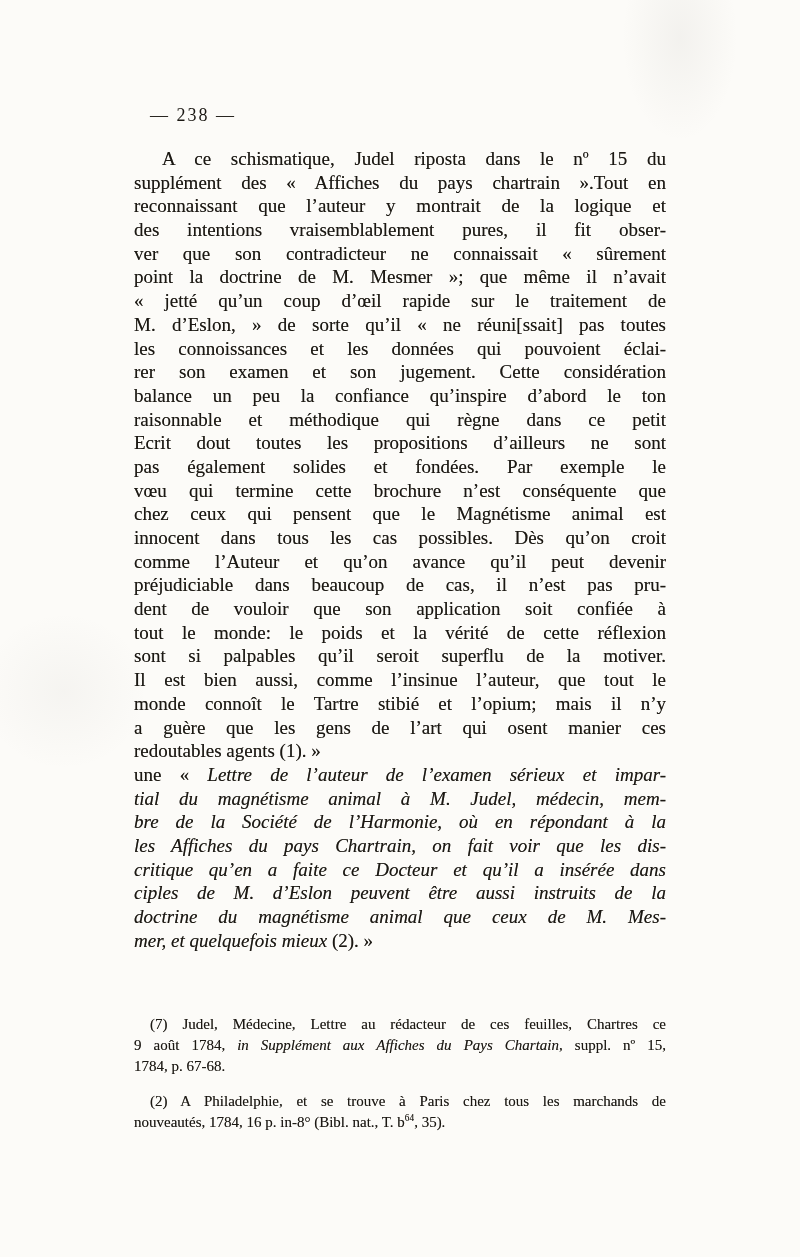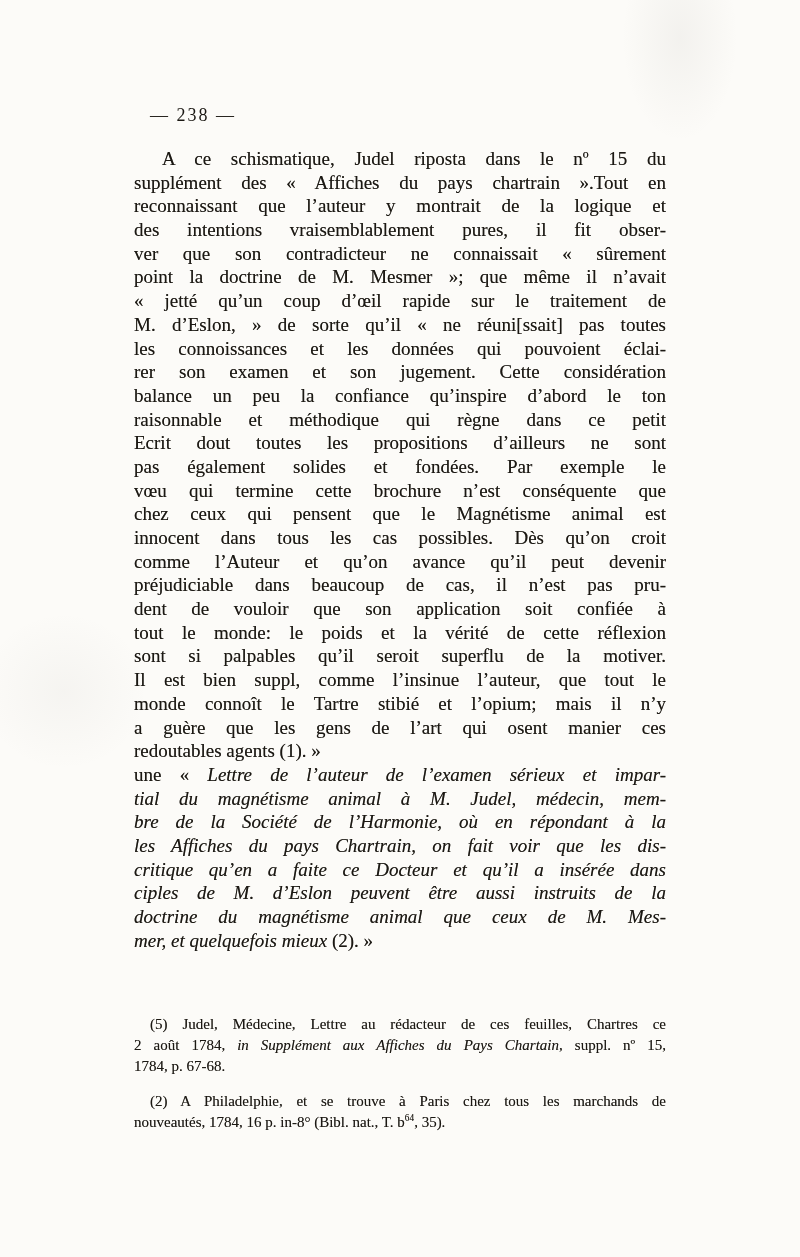--- a/index.html
+++ b/index.html
@@ -100,41 +100,41 @@
         <div class="line"><span>Ecrit dout toutes les propositions d’ailleurs ne sont</span></div>
         <div class="line"><span>pas également solides et fondées. Par exemple le</span></div>
         <div class="line"><span>vœu qui termine cette brochure n’est conséquente que</span></div>
         <div class="line"><span>chez ceux qui pensent que le Magnétisme animal est</span></div>
         <div class="line"><span>innocent dans tous les cas possibles. Dès qu’on croit</span></div>
         <div class="line"><span>comme l’Auteur et qu’on avance qu’il peut devenir</span></div>
         <div class="line"><span>préjudiciable dans beaucoup de cas, il n’est pas pru-</span></div>
         <div class="line"><span>dent de vouloir que son application soit confiée à</span></div>
         <div class="line"><span>tout le monde: le poids et la vérité de cette réflexion</span></div>
         <div class="line"><span>sont si palpables qu’il seroit superflu de la motiver.</span></div>
-        <div class="line"><span>Il est bien suppl, comme l’insinue l’auteur, que tout le</span></div>
+        <div class="line"><span>Il est bien aussi, comme l’insinue l’auteur, que tout le</span></div>
         <div class="line"><span>monde connoît le Tartre stibié et l’opium; mais il n’y</span></div>
         <div class="line"><span>a guère que les gens de l’art qui osent manier ces</span></div>
         <div class="line end"><span>redoutables agents (1). »</span></div>
       </div>
     <div class="paragraph">
         <div class="line"><span>une « </span><i>Lettre de l’auteur de l’examen sérieux et impar-</i></div>
         <div class="line"><i>tial du magnétisme animal à M. Judel, médecin, mem-</i></div>
         <div class="line"><i>bre de la Société de l’Harmonie, où en répondant à la</i></div>
         <div class="line"><i>les Affiches du pays Chartrain, on fait voir que les dis-</i></div>
         <div class="line"><i>critique qu’en a faite ce Docteur et qu’il a insérée dans</i></div>
         <div class="line"><i>ciples de M. d’Eslon peuvent être aussi instruits de la</i></div>
         <div class="line"><i>doctrine du magnétisme animal que ceux de M. Mes-</i></div>
         <div class="line end"><i>mer, et quelquefois mieux</i><span> (2). »</span></div>
       </div>
   </div>
 
   <div class="footnotes">
     <div class="footnote">
-        <div class="line indent"><span>(5) Judel, Médecine, Lettre au rédacteur de ces feuilles, Chartres ce</span></div>
-        <div class="line"><span>2 août 1784, </span><i>in Supplément aux Affiches du Pays Chartain</i><span>, suppl. nº 15,</span></div>
+        <div class="line indent"><span>(7) Judel, Médecine, Lettre au rédacteur de ces feuilles, Chartres ce</span></div>
+        <div class="line"><span>9 août 1784, </span><i>in Supplément aux Affiches du Pays Chartain</i><span>, suppl. nº 15,</span></div>
         <div class="line end"><span>1784, p. 67-68.</span></div>
       </div>
     <div class="footnote">
         <div class="line indent"><span>(2) A Philadelphie, et se trouve à Paris chez tous les marchands de</span></div>
         <div class="line end"><span>nouveautés, 1784, 16 p. in-8° (Bibl. nat., T. b</span><sup>64</sup><span>, 35).</span></div>
       </div>
   </div>
 </div>
 
 </body></html>

